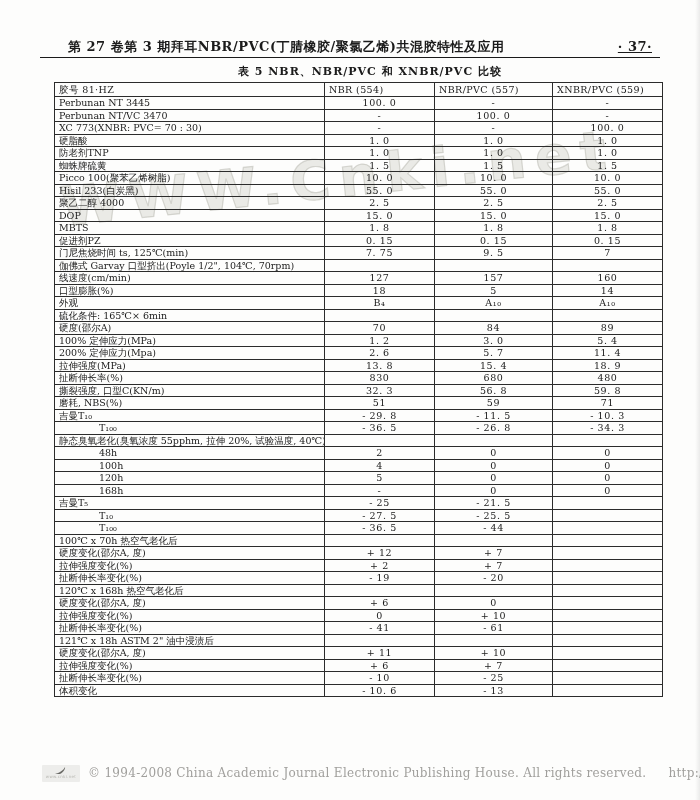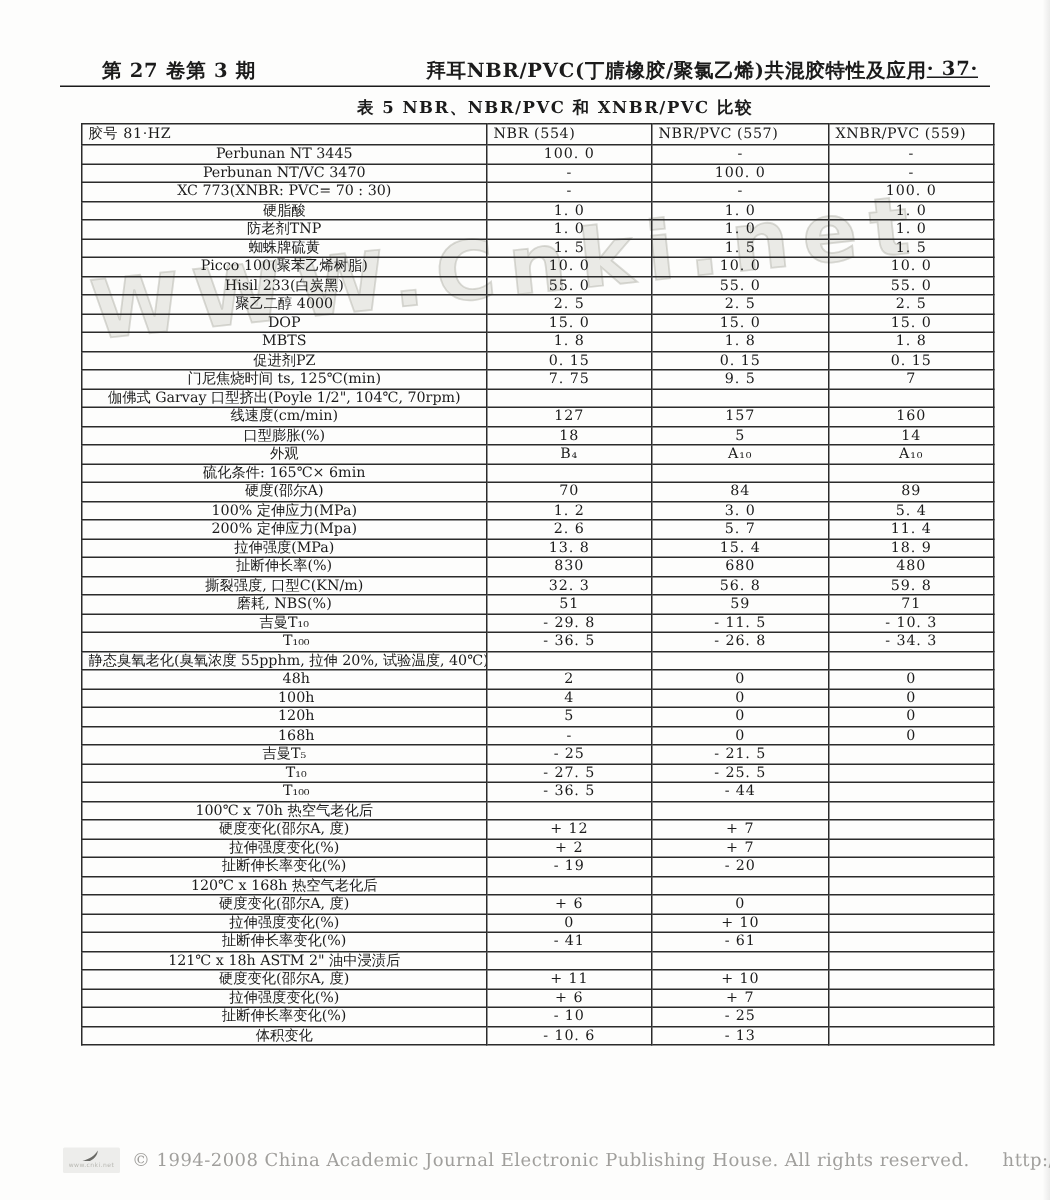--- a/index.html
+++ b/index.html
@@ -13,21 +13,21 @@
     position:absolute;right:0;top:0;width:5px;height:800px;
     background:linear-gradient(to right,rgba(0,0,0,0),rgba(0,0,0,0.07));
   }
   
   .running-head{
     position:absolute;top:37px;left:40px;width:620px;height:19px;
     display:flex;align-items:center;
     font-size:13px;font-weight:bold;letter-spacing:0.5px;
   }
   .rh-issue{margin-left:28px;white-space:nowrap;}
-  .rh-title{flex:1;text-align:right;white-space:nowrap;}
+  .rh-title{flex:1;text-align:left;white-space:nowrap;}
   .rh-page{margin-right:8px;white-space:nowrap;text-decoration:underline;}
   .head-rule{
     position:absolute;top:57px;left:40px;width:620px;height:0;
     border-top:1.6px solid #1a1a1a;
   }
   
   .table-caption{
     position:absolute;top:64px;left:0;width:700px;
     text-align:center;font-size:11px;font-weight:bold;letter-spacing:1px;padding-left:20px;
   }
@@ -51,22 +51,22 @@
   table.cmp col.c2{width:110px;}
   table.cmp col.c3{width:118px;}
   table.cmp col.c4{width:110px;}
   table.cmp th,table.cmp td{
     border:1px solid #2b2b2b;
     padding:0 4px;height:11.5px;line-height:11.5px;
     overflow:hidden;white-space:nowrap;
     background:transparent;
   }
   table.cmp th{height:13px;line-height:13px;font-weight:normal;text-align:left;letter-spacing:0.4px;}
-  table.cmp td.label{text-align:center;}
-  table.cmp td.label.indent{padding-left:20px;}
+  table.cmp td.label{text-align:left;}
+  table.cmp td.label.indent{padding-left:44px;}
   table.cmp td.val{text-align:center;letter-spacing:0.6px;}
   
   .footer{
     position:absolute;top:762px;left:0;width:700px;height:30px;z-index:2;
   }
   .footer-logo{
     position:absolute;left:42px;top:3px;width:38px;height:17px;
     background:#ededeb;border-radius:1px;text-align:center;
   }
   .footer-logo svg{display:block;margin:1px auto 0 auto;}

